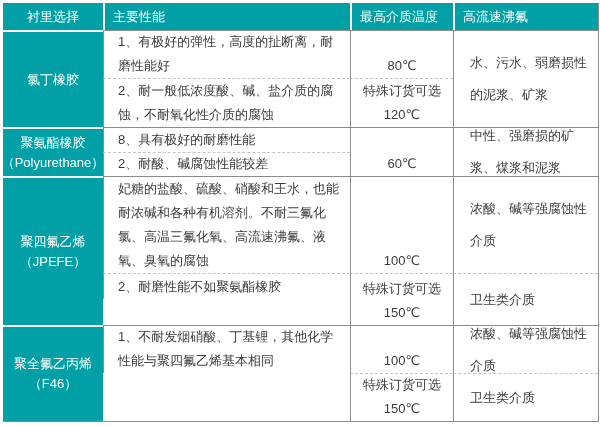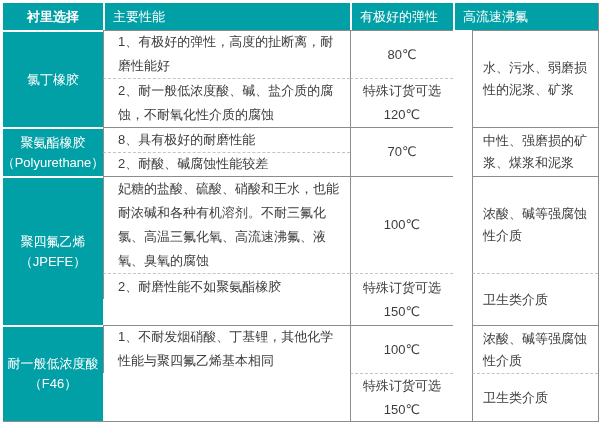--- a/index.html
+++ b/index.html
@@ -12,47 +12,47 @@
     position:absolute;left:3px;top:3px;
     display:grid;
     grid-template-columns:100px 247px 103px 145px;
     grid-template-rows:27px 48px 49px 25px 24px 97px 26px 26px 48px 48px;
     border-right:1px solid #8c8c8c;
     border-bottom:1px solid #8c8c8c;
   }
   .c{box-sizing:border-box;font-size:13px;color:#3d3d3d;overflow:hidden;}
   .teal{background:#00a0a6;color:#ffffff;}
   .th{display:flex;align-items:center;padding-left:14px;}
-  .th.center{justify-content:center;padding-left:0;font-weight:bold;}
+  .th.center{justify-content:center;padding-left:0;}
   .lining{
     display:flex;flex-direction:column;align-items:center;justify-content:center;
     gap:0;line-height:20px;text-align:center;
   }
   .perf{display:flex;align-items:flex-end;padding:0 8px 0 14px;line-height:24px;}
-  .temp{display:flex;flex-direction:column;align-items:center;justify-content:center;line-height:24px;text-align:center;}
-  .scope{display:flex;align-items:center;padding:0 6px 0 10px;line-height:22px;margin-left:19px;}
+  .temp{display:flex;flex-direction:column;align-items:center;justify-content:flex-end;line-height:24px;text-align:center;}
+  .scope{display:flex;align-items:center;padding:0 6px 0 16px;line-height:32px;}
   .bl{border-left:1px solid #8c8c8c;}
   .blw{border-left:2px solid #ffffff;padding-left:8px;}
   .bt{border-top:1px solid #8c8c8c;}
   .btd{border-top:1px dashed #c4c4c4;}
   .btw{border-top:2px solid #ffffff;}
 </style>
 </head>
 <body>
 
 <div class="tbl">
 
   <div class="c teal th center" style="grid-area:1/1/2/2">
       <span>衬里选择</span>
     </div>
   <div class="c teal th blw" style="grid-area:1/2/2/3">
       <span>主要性能</span>
     </div>
   <div class="c teal th blw" style="grid-area:1/3/2/4">
-      <span>有极好的弹性</span>
+      <span>最高介质温度</span>
     </div>
   <div class="c teal th blw" style="grid-area:1/4/2/5">
       <span>高流速沸氟</span>
     </div>
 
   <div class="c teal lining btw" style="grid-area:2/1/4/2">
     <div>氯丁橡胶</div>
   </div>
   <div class="c perf bl bt" style="grid-area:2/2/3/3">
       <span>1、有极好的弹性，高度的扯断离，耐磨性能好</span>
@@ -72,21 +72,21 @@
   </div>
 
   <div class="c teal lining btw" style="grid-area:4/1/6/2">
     <div>聚氨酯橡胶</div>
     <div>（Polyurethane）</div>
   </div>
   <div class="c perf bl bt" style="grid-area:4/2/5/3">
       <span>8、具有极好的耐磨性能</span>
     </div>
   <div class="c temp bl bt" style="grid-area:4/3/6/4">
-      <div>70℃</div>
+      <div>60℃</div>
     </div>
   <div class="c scope bl bt" style="grid-area:4/4/6/5">
       <span>中性、强磨损的矿浆、煤浆和泥浆</span>
     </div>
   <div class="c perf bl btd" style="grid-area:5/2/6/3">
       <span>2、耐酸、碱腐蚀性能较差</span>
     </div>
 
   <div class="c teal lining btw" style="grid-area:6/1/9/2">
     <div>聚四氟乙烯</div>
@@ -106,21 +106,21 @@
     </div>
   <div class="c temp bl btd" style="grid-area:7/3/9/4">
     <div>特殊订货可选</div>
     <div>150℃</div>
   </div>
   <div class="c scope bl btd" style="grid-area:7/4/9/5">
       <span>卫生类介质</span>
     </div>
 
   <div class="c teal lining btw" style="grid-area:9/1/11/2">
-    <div>耐一般低浓度酸</div>
+    <div>聚全氟乙丙烯</div>
     <div>（F46）</div>
   </div>
   <div class="c perf bl bt" style="grid-area:9/2/10/3">
       <span>1、不耐发烟硝酸、丁基锂，其他化学性能与聚四氟乙烯基本相同</span>
     </div>
   <div class="c temp bl bt" style="grid-area:9/3/10/4">
       <div>100℃</div>
     </div>
   <div class="c scope bl bt" style="grid-area:9/4/10/5">
       <span>浓酸、碱等强腐蚀性介质</span>

